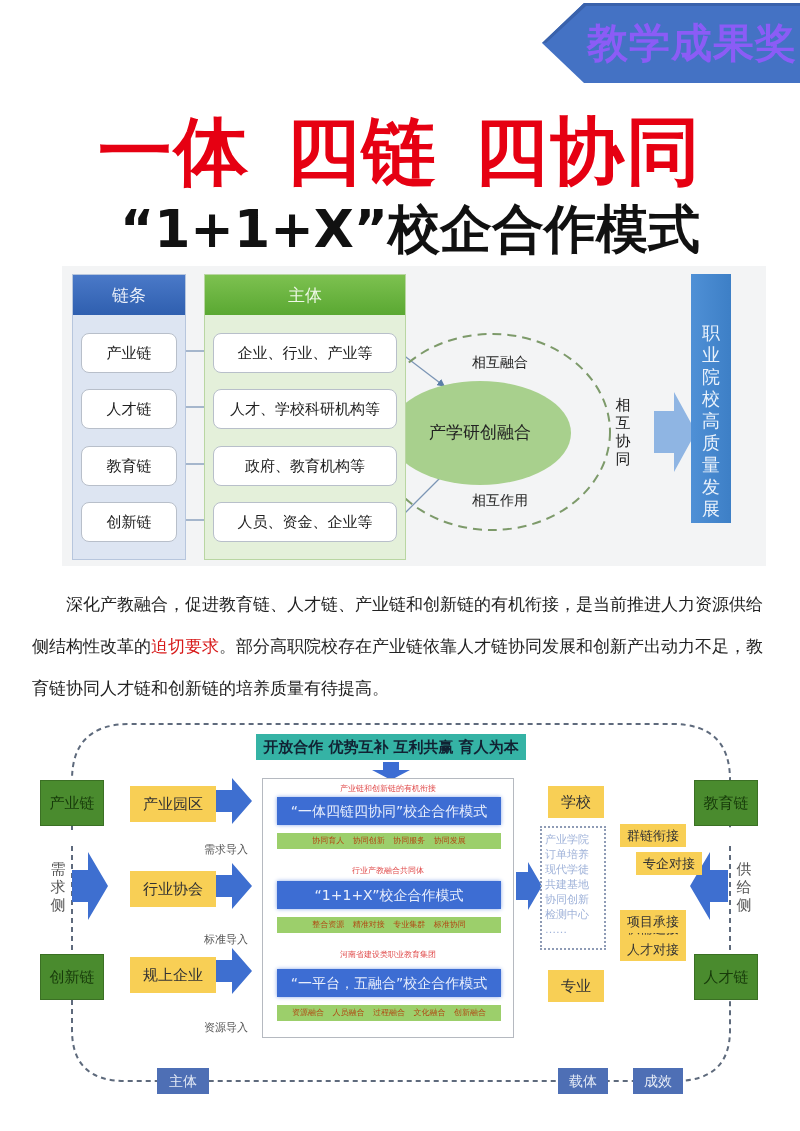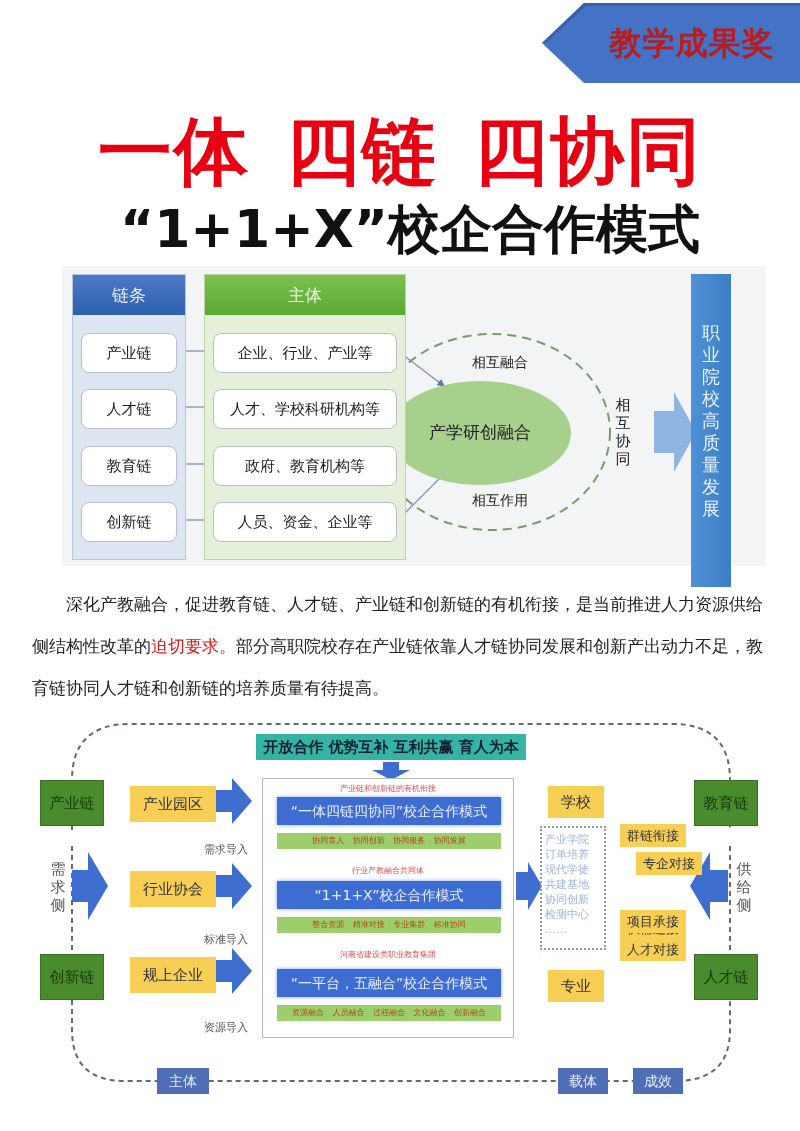--- a/index.html
+++ b/index.html
@@ -3,21 +3,21 @@
 <meta charset="utf-8">
 <style>
   * { box-sizing: border-box; margin: 0; padding: 0; }
   html, body { width: 800px; height: 1131px; background: #ffffff; overflow: hidden; }
   body { position: relative; font-family: "DejaVu Sans", "Liberation Sans", sans-serif; color: #222; }
 
   
   .award { position: absolute; right: 0; top: 3px; width: 268px; height: 80px; }
   .award svg { position: absolute; left: 0; top: 0; }
   .award-text { position: absolute; left: 52px; top: 0; width: 216px; height: 80px; line-height: 80px;
-    color: #b91c1c; font-size: 32px; font-weight: bold; text-align: center; letter-spacing: 1px; }
+    color: #8b5cf6; font-size: 41px; font-weight: bold; text-align: center; letter-spacing: 1px; }
 
   
   .title-main { position: absolute; left: 0; top: 108px; width: 800px; text-align: center;
     font-size: 74px; font-weight: bold; color: #e60012; letter-spacing: 2px; line-height: 86px; }
   .title-main span { margin: 0 18px; }
   .title-sub { position: absolute; left: 0; top: 198px; width: 800px; text-align: center;
     font-size: 52px; font-weight: bold; color: #111; line-height: 62px; padding-left: 20px; }
 
   
   .d1 { position: absolute; left: 62px; top: 266px; width: 704px; height: 300px; background: #f3f4f5; }
@@ -30,21 +30,21 @@
   .col-subj .hdr { height: 40px; background: linear-gradient(#7dc150, #5aa832); color: #eef8e6;
     font-size: 17px; line-height: 40px; text-align: center; }
   .pill { position: absolute; background: #fff; border: 1px solid #b8bfca; border-radius: 8px;
     font-size: 15px; color: #222; text-align: center; line-height: 38px; height: 40px; }
   .col-chain .pill { left: 8px; width: 96px; }
   .col-subj .pill { left: 8px; width: 184px; }
   .d1 svg.lines { position: absolute; left: 0; top: 0; }
   .ellipse-label { position: absolute; font-size: 17px; color: #222; text-align: center; }
   .mut { position: absolute; font-size: 14px; color: #222; }
   .vert-mut { position: absolute; left: 552px; top: 130px; width: 18px; font-size: 15px; line-height: 18px; text-align: center; }
-  .goal-bar { position: absolute; left: 629px; top: 8px; width: 40px; height: 313px;
+  .goal-bar { position: absolute; left: 629px; top: 8px; width: 40px; height: 249px;
     background: linear-gradient(90deg, #4f90d6, #3d7fc6); color: #eaf2fb; font-size: 18px;
     line-height: 22px; text-align: right; padding-top: 48px; }
 
   
   .para { position: absolute; left: 32px; top: 583px; width: 740px; font-size: 17px; line-height: 42px; color: #222; }
   .para .indent { display: inline-block; width: 34px; }
   .para .hl { color: #d71a1a; }
 
   
   .d2 { position: absolute; left: 0; top: 700px; width: 800px; height: 431px; }

